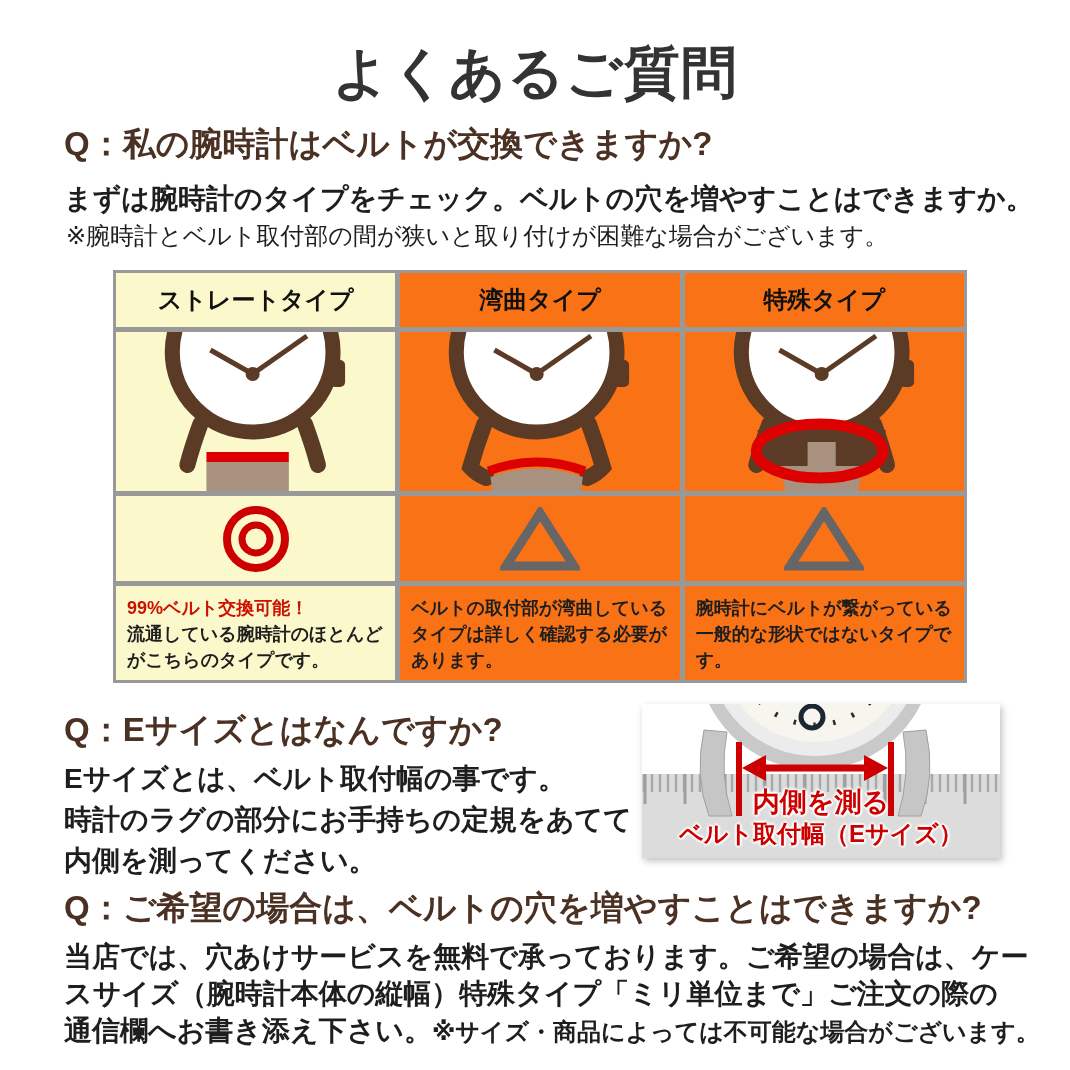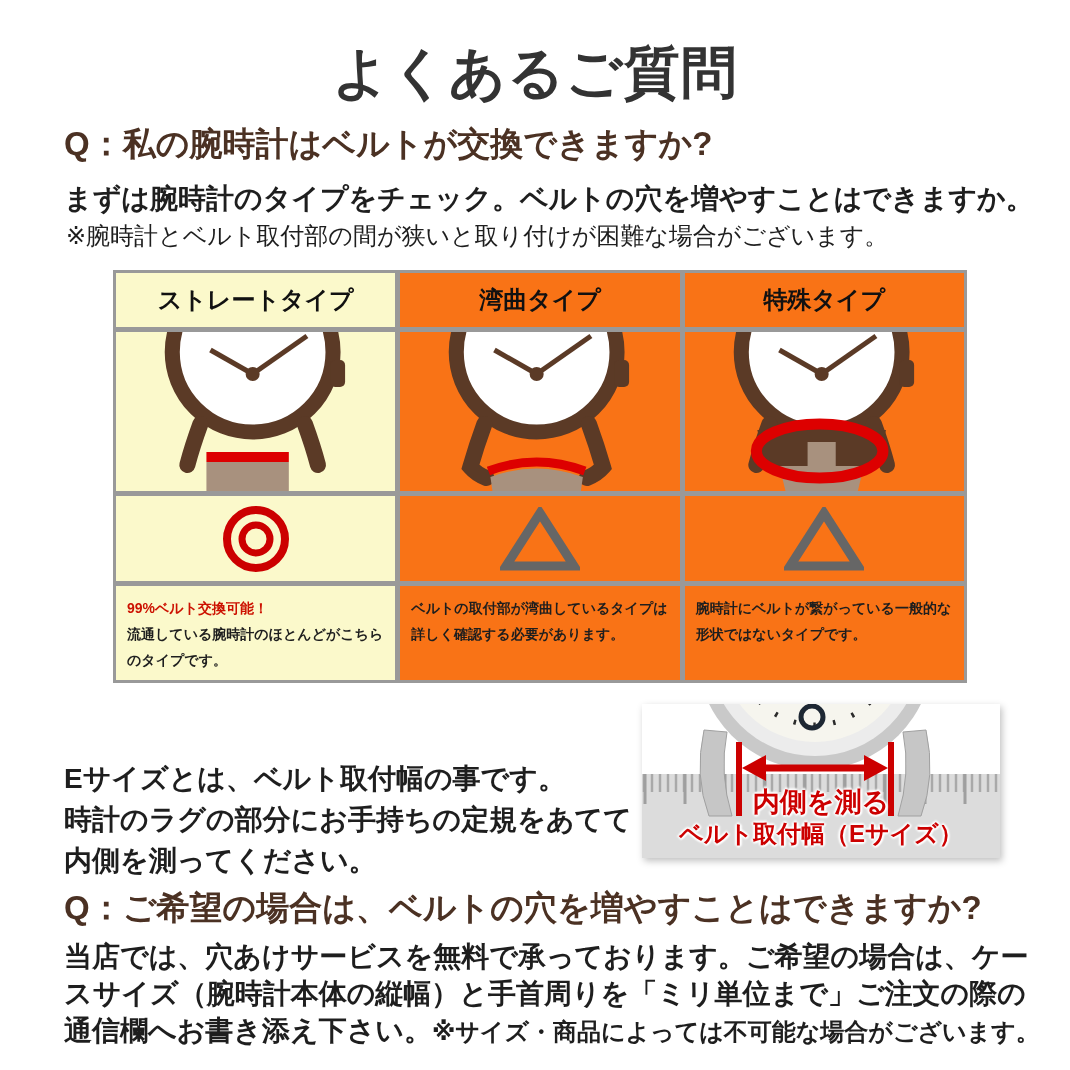--- a/index.html
+++ b/index.html
@@ -13,21 +13,21 @@
   .note-text{left:66px;font-size:24px;font-weight:500;color:#1e1e1e;white-space:nowrap;}
 
   
   .type-table{left:113px;top:270px;width:854px;background:#999;display:grid;
               grid-template-columns:1fr 1fr 1fr;grid-template-rows:54px 159px 85px 94px;
               gap:5px;padding:3px;box-sizing:border-box;}
   .cell{background:#f97316;overflow:hidden;position:relative;}
   .cell.hl{background:#fbf9cb;}
   .th{display:flex;align-items:center;justify-content:center;font-size:24px;font-weight:700;color:#111;}
   .sym{display:flex;align-items:center;justify-content:center;}
-  .desc{padding:9px 11px;font-size:14px;line-height:26px;font-weight:600;color:#1e1e1e;box-sizing:border-box;}
+  .desc{padding:9px 11px;font-size:18px;line-height:26px;font-weight:600;color:#1e1e1e;box-sizing:border-box;}
   .desc .em{display:block;color:#cc1100;font-weight:800;}
   .watch-svg{display:block;width:100%;height:100%;}
 
   
   .figure{left:642px;top:704px;width:358px;height:154px;background:#fff;
           box-shadow:2px 3px 7px rgba(0,0,0,.25);overflow:hidden;}
   .fig-label{left:0;width:358px;text-align:center;color:#cc0000;font-weight:800;
              text-shadow:-2px 0 2px #fff,2px 0 2px #fff,0 -2px 2px #fff,0 2px 2px #fff,1px 1px 2px #fff;}
   .fig-label1{top:80px;font-size:27px;}
   .fig-label2{top:114px;font-size:24px;}
@@ -110,20 +110,21 @@
       </svg>
     </div>
 
     <div class="cell hl desc">
       <span class="em">99%ベルト交換可能！</span><span>流通している腕時計のほとんどがこちらのタイプです。</span>
     </div>
     <div class="cell desc">ベルトの取付部が湾曲しているタイプは詳しく確認する必要があります。</div>
     <div class="cell desc">腕時計にベルトが繋がっている一般的な形状ではないタイプです。</div>
   </div>
 
+  <div class="abs q-head" style="top:708px;">Q：Eサイズとはなんですか?</div>
   <div class="abs body-text" style="top:760px;">Eサイズとは、ベルト取付幅の事です。</div>
   <div class="abs body-text" style="top:801px;">時計のラグの部分にお手持ちの定規をあてて</div>
   <div class="abs body-text" style="top:842px;">内側を測ってください。</div>
 
   <div class="abs figure">
     <svg width="358" height="154" viewBox="0 0 358 154">
       <defs>
         <pattern id="tickwA" width="8" height="18" patternUnits="userSpaceOnUse">
           <line x1="2" y1="0" x2="2" y2="18" stroke="#a9a9a9" stroke-width="2.5"></line>
         </pattern>
@@ -147,16 +148,16 @@
       <line x1="108" y1="64" x2="238" y2="64" stroke="#cc0000" stroke-width="7"></line>
       <polygon points="100,64 124,51 124,77" fill="#cc0000"></polygon>
       <polygon points="246,64 222,51 222,77" fill="#cc0000"></polygon>
     </svg>
     <div class="abs fig-label fig-label1">内側を測る</div>
     <div class="abs fig-label fig-label2">ベルト取付幅（Eサイズ）</div>
   </div>
 
   <div class="abs q-head" style="top:886px;">Q：ご希望の場合は、ベルトの穴を増やすことはできますか?</div>
   <div class="abs body-text" style="top:938px;">当店では、穴あけサービスを無料で承っております。ご希望の場合は、ケー</div>
-  <div class="abs body-text" style="top:975px;">スサイズ（腕時計本体の縦幅）と手首周りを「ミリ単位まで」ご注文の際の</div>
+  <div class="abs body-text" style="top:975px;">スサイズ（腕時計本体の縦幅）特殊タイプ「ミリ単位まで」ご注文の際の</div>
   <div class="abs body-text" style="top:1012px;"><span>通信欄へお書き添え下さい。</span><span class="q3-line3-note">※サイズ・商品によっては不可能な場合がございます。</span></div>
 
 </div>
 
 </body></html>

